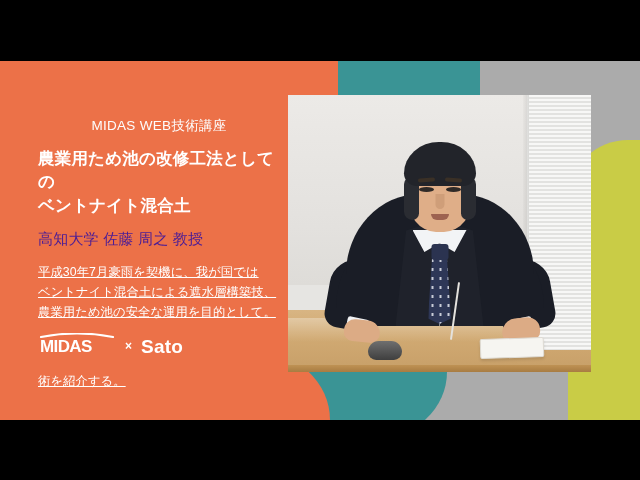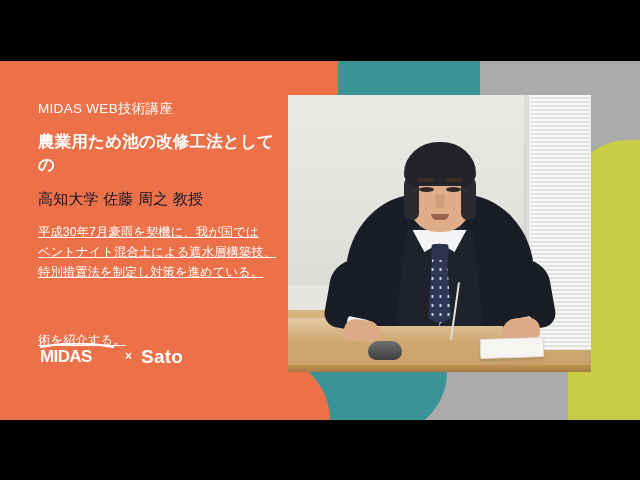--- a/index.html
+++ b/index.html
@@ -126,29 +126,29 @@
   .mouse{position:absolute;left:50%;bottom:12px;margin-left:-72px;width:34px;height:19px;
         background:linear-gradient(180deg,#6f6f6f,#3f3f3f);border-radius:16px 16px 12px 12px;}
   .papers{position:absolute;left:50%;bottom:14px;margin-left:40px;width:62px;height:18px;
         background:#f6f5f1;border:1px solid #dedbd4;border-radius:2px;transform:rotate(-2deg);
         box-shadow:0 2px 3px rgba(0,0,0,0.12);}
   .mic-wire{position:absolute;left:50%;bottom:32px;margin-left:14px;width:2px;height:58px;
         background:#e4e2dd;transform:rotate(8deg);}
 
   
   #text-block{position:absolute;left:38px;top:39px;width:242px;z-index:20;color:#fff;}
-  #eyebrow{font-size:13.5px;letter-spacing:.3px;margin:0 0 9px 0;font-weight:400;
-           color:#fdfdfd;}
+  #eyebrow{font-size:13.5px;letter-spacing:.3px;margin:17px 0 9px 0;font-weight:400;
+           color:#fdfdfd;text-align:center;}
   #title{font-size:16.5px;font-weight:700;line-height:1.42;margin:12px 0 13px 0;
          color:#fff;letter-spacing:.2px;}
-  #speaker{font-size:15px;font-weight:400;margin:0 0 14px 0;color:#0f172a;letter-spacing:.2px;}
+  #speaker{font-size:15px;font-weight:400;margin:0 0 14px 0;color:#4c1d95;letter-spacing:.2px;}
   .para{font-size:12.3px;line-height:1.62;margin:0 0 9px 0;color:#fff;letter-spacing:.1px;text-decoration:underline;}
 
   
-  #logo-lockup{position:absolute;left:38px;top:282px;z-index:22;
+  #logo-lockup{position:absolute;left:38px;top:272px;z-index:22;
                display:flex;align-items:center;gap:9px;}
   #midas-mark{position:relative;display:block;}
   #cross{color:#fff;font-size:12px;font-weight:700;line-height:1;}
   #sato{color:#fff;font-size:19px;font-weight:700;letter-spacing:.2px;line-height:1;}
 </style>
 </head>
 <body>
 
 <div id="stage">
 
@@ -199,27 +199,28 @@
       <div class="hand-l"></div>
       <div class="hand-r"></div>
       <div class="mouse"></div>
       <div class="papers"></div>
     </div>
 
     <div id="text-block">
       <p id="eyebrow">MIDAS WEB技術講座</p>
       <h1 id="title">
         <span>農業用ため池の改修工法としての</span><br>
+        <span>ベントナイト混合土</span>
       </h1>
       <p id="speaker">高知大学 佐藤 周之 教授</p>
 
       <p class="para">
         <span>平成30年7月豪雨を契機に、我が国では</span><br>
         <span>ベントナイト混合土による遮水層構築技、</span><br>
-        <span>特別措置法を制定し対策を進めている。</span>
+        <span>農業用ため池の安全な運用を目的として。</span>
       </p>
       <p class="para">
         <br>
         <br>
         <span>術を紹介する。</span>
       </p>
     </div>
 
     <div id="logo-lockup">
       <span id="midas-mark">

